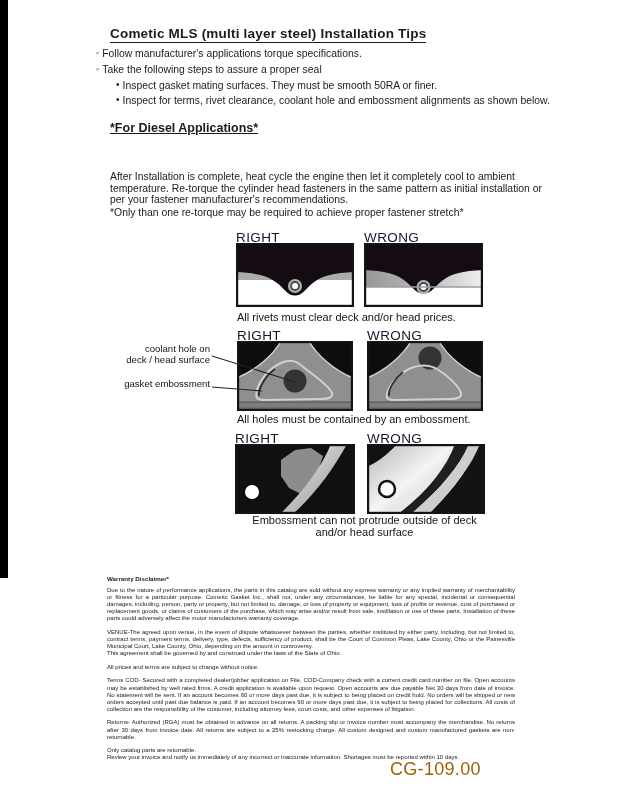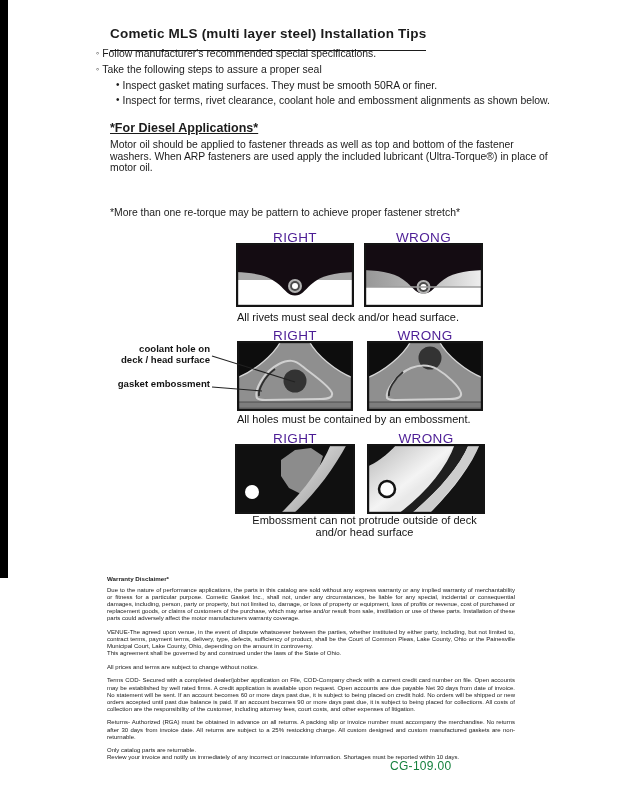--- a/index.html
+++ b/index.html
@@ -4,61 +4,61 @@
 <style>
   html,body{margin:0;padding:0;background:#888;}
   .page{
     position:relative;width:618px;height:800px;background:#ffffff;
     font-family:"Liberation Sans","DejaVu Sans",sans-serif;color:#1b1b1b;
     overflow:hidden;margin:0 auto;
   }
   .abs{position:absolute;}
   .scan-edge{left:0;top:0;width:8px;height:578px;background:#000;}
   .title{left:110px;top:26px;font-size:13.5px;font-weight:bold;letter-spacing:.2px;}
-  .title span{border-bottom:1.6px solid #1b1b1b;padding-bottom:9px;}
+  .title span{border-bottom:1.6px solid #1b1b1b;padding-bottom:1px;}
   .tips{left:96px;top:46px;width:470px;font-size:10.4px;line-height:15px;}
   .tips .row{white-space:nowrap;}
   .tips .row::before{content:"\25E6";margin-right:3px;font-size:9px;position:relative;top:-1px;}
   .tips .sub{padding-left:20px;}
   .tips .sub::before{content:"\2022";font-size:10px;}
   .h2{left:110px;top:121px;font-size:12.5px;font-weight:bold;text-decoration:underline;}
   .para{left:110px;width:438px;font-size:10.4px;line-height:11.6px;}
   .p1{top:139px;}
   .p2{top:171px;width:448px;}
   .p3{top:207px;}
-  .fig-h{font-size:13.5px;text-align:center;letter-spacing:.4px;color:#4c1d95;}
+  .fig-h{font-size:13.5px;text-align:left;letter-spacing:.4px;color:#0f172a;}
   .fig-cap{font-size:11px;color:#141414;}
-  .lbl{font-size:9.6px;line-height:10.6px;text-align:right;color:#141414;font-weight:bold;}
+  .lbl{font-size:9.6px;line-height:10.6px;text-align:right;color:#141414;}
   .warranty{left:107px;top:575px;width:408px;color:#202020;}
   .warranty h3{margin:0 0 5px 0;font-size:6.2px;font-weight:bold;}
   .warranty p{margin:0 0 6.5px 0;font-size:6px;line-height:7.1px;text-align:justify;white-space:pre-line;}
-  .footer{left:390px;top:759px;font-size:12px;color:#15803d;letter-spacing:.3px;}
+  .footer{left:390px;top:759px;font-size:18px;color:#a16207;letter-spacing:.3px;}
   svg{display:block;}
 </style>
 </head>
 <body>
 
 <div class="page">
 
   <div class="abs scan-edge"></div>
 
   <div class="abs title">
     <span>Cometic MLS (multi layer steel) Installation Tips</span>
   </div>
 
   <div class="abs tips">
-    <div class="row"><span>Follow manufacturer's recommended special specifications.</span></div>
+    <div class="row"><span>Follow manufacturer's applications torque specifications.</span></div>
     <div class="row"><span>Take the following steps to assure a proper seal</span></div>
     <div class="row sub"><span>Inspect gasket mating surfaces.  They must be smooth 50RA or finer.</span></div>
     <div class="row sub"><span>Inspect for terms, rivet clearance, coolant hole and embossment alignments as shown below.</span></div>
   </div>
 
   <div class="abs h2">*For Diesel Applications*</div>
-  <div class="abs para p1">Motor oil should be applied to fastener threads as well as top and bottom of the fastener washers. When ARP fasteners are used apply the included lubricant (Ultra-Torque®) in place of motor oil.</div>
-  <div class="abs para p3">*More than one re-torque may be pattern to achieve proper fastener stretch*</div>
+  <div class="abs para p2">After Installation is complete, heat cycle the engine then let it completely cool to ambient temperature. Re-torque the cylinder head fasteners in the same pattern as initial installation or per your fastener manufacturer's recommendations.</div>
+  <div class="abs para p3">*Only than one re-torque may be required to achieve proper fastener stretch*</div>
 
   <div class="abs fig-h" style="left:236px;top:230px;width:118px;">RIGHT</div>
   <div class="abs fig-h" style="left:364px;top:230px;width:119px;">WRONG</div>
 
   <svg class="abs" style="left:236px;top:243px;" width="118" height="64" viewBox="0 0 118 64">
     <rect x="0" y="0" width="118" height="64" fill="#ffffff"></rect>
     <rect x="0" y="29" width="118" height="8" fill="#ababab"></rect>
     <path d="M0,0 H118 V29 C98,29.8 85,32.5 75,41.5 C68,48 65.5,52.5 59,52.5 C52.5,52.5 50,48 43,41.5 C33,32.5 20,29.8 0,29 Z" fill="#140c12"></path>
     <g>
       <circle cx="59" cy="43" r="7" fill="#b3b3b3"></circle>
@@ -81,21 +81,21 @@
     <path d="M0,0 H119 V27 C99,27.8 86,30.5 76,39.5 C69,46 66.5,50.5 59.5,50.5 C52.5,50.5 50,46 43,39.5 C33,30.5 20,27.8 0,27 Z" fill="#140c12"></path>
     <g>
       <circle cx="59.5" cy="44" r="7" fill="#b3b3b3"></circle>
       <circle cx="59.5" cy="44" r="4.9" fill="#4a4a4a"></circle>
       <circle cx="59.5" cy="44" r="3" fill="#ffffff"></circle>
     </g>
     <line x1="2" y1="44" x2="117" y2="44" stroke="#9c9c9c" stroke-width="1.4"></line>
     <rect x="1" y="1" width="117" height="62" fill="none" stroke="#141414" stroke-width="2.4"></rect>
   </svg>
 
-  <div class="abs fig-cap" style="left:237px;top:311px;">All rivets must seal deck and/or head surface.</div>
+  <div class="abs fig-cap" style="left:237px;top:311px;">All rivets must clear deck and/or head prices.</div>
 
   <div class="abs fig-h" style="left:237px;top:328px;width:116px;">RIGHT</div>
   <div class="abs fig-h" style="left:367px;top:328px;width:116px;">WRONG</div>
 
   <div class="abs lbl" style="left:98px;top:344px;width:112px;">
     <div>coolant hole on</div>
     <div>deck / head surface</div>
   </div>
   <div class="abs lbl" style="left:88px;top:379px;width:122px;">gasket embossment</div>
 

